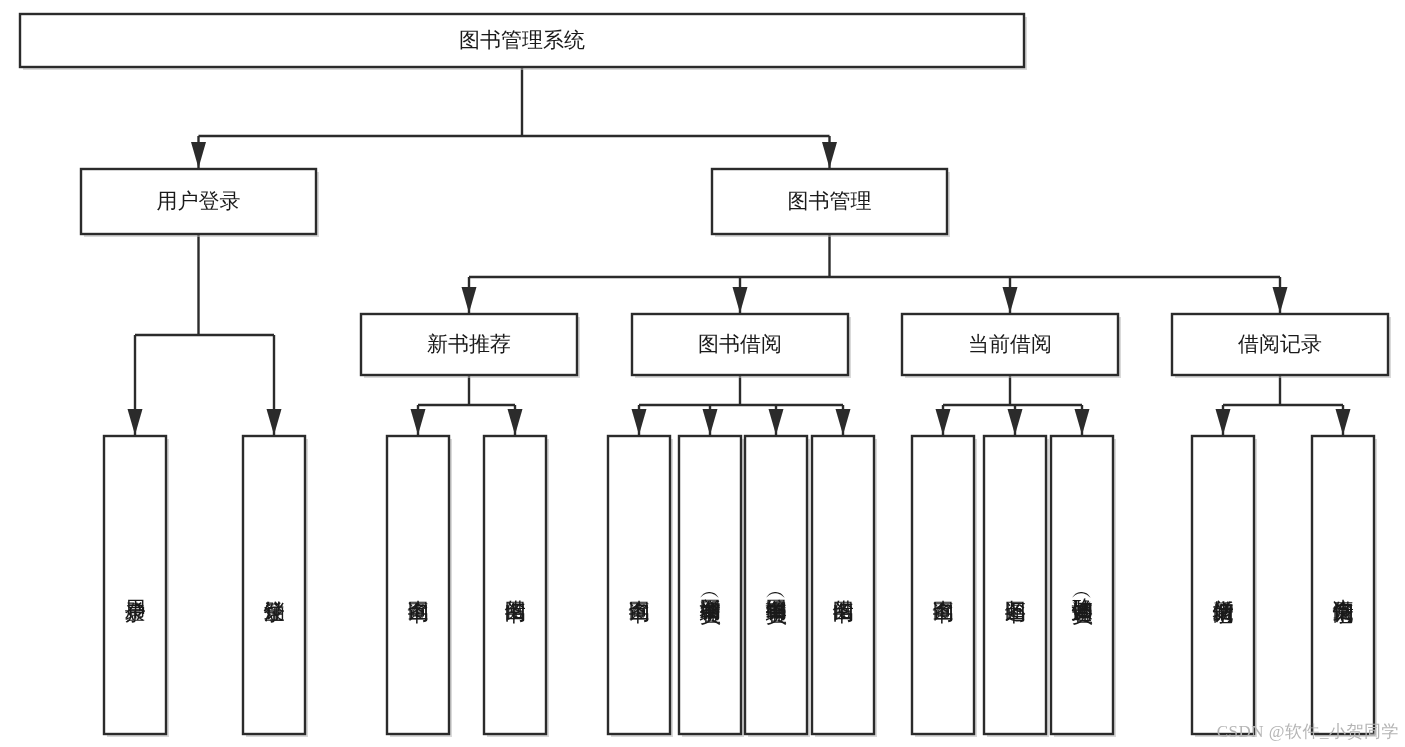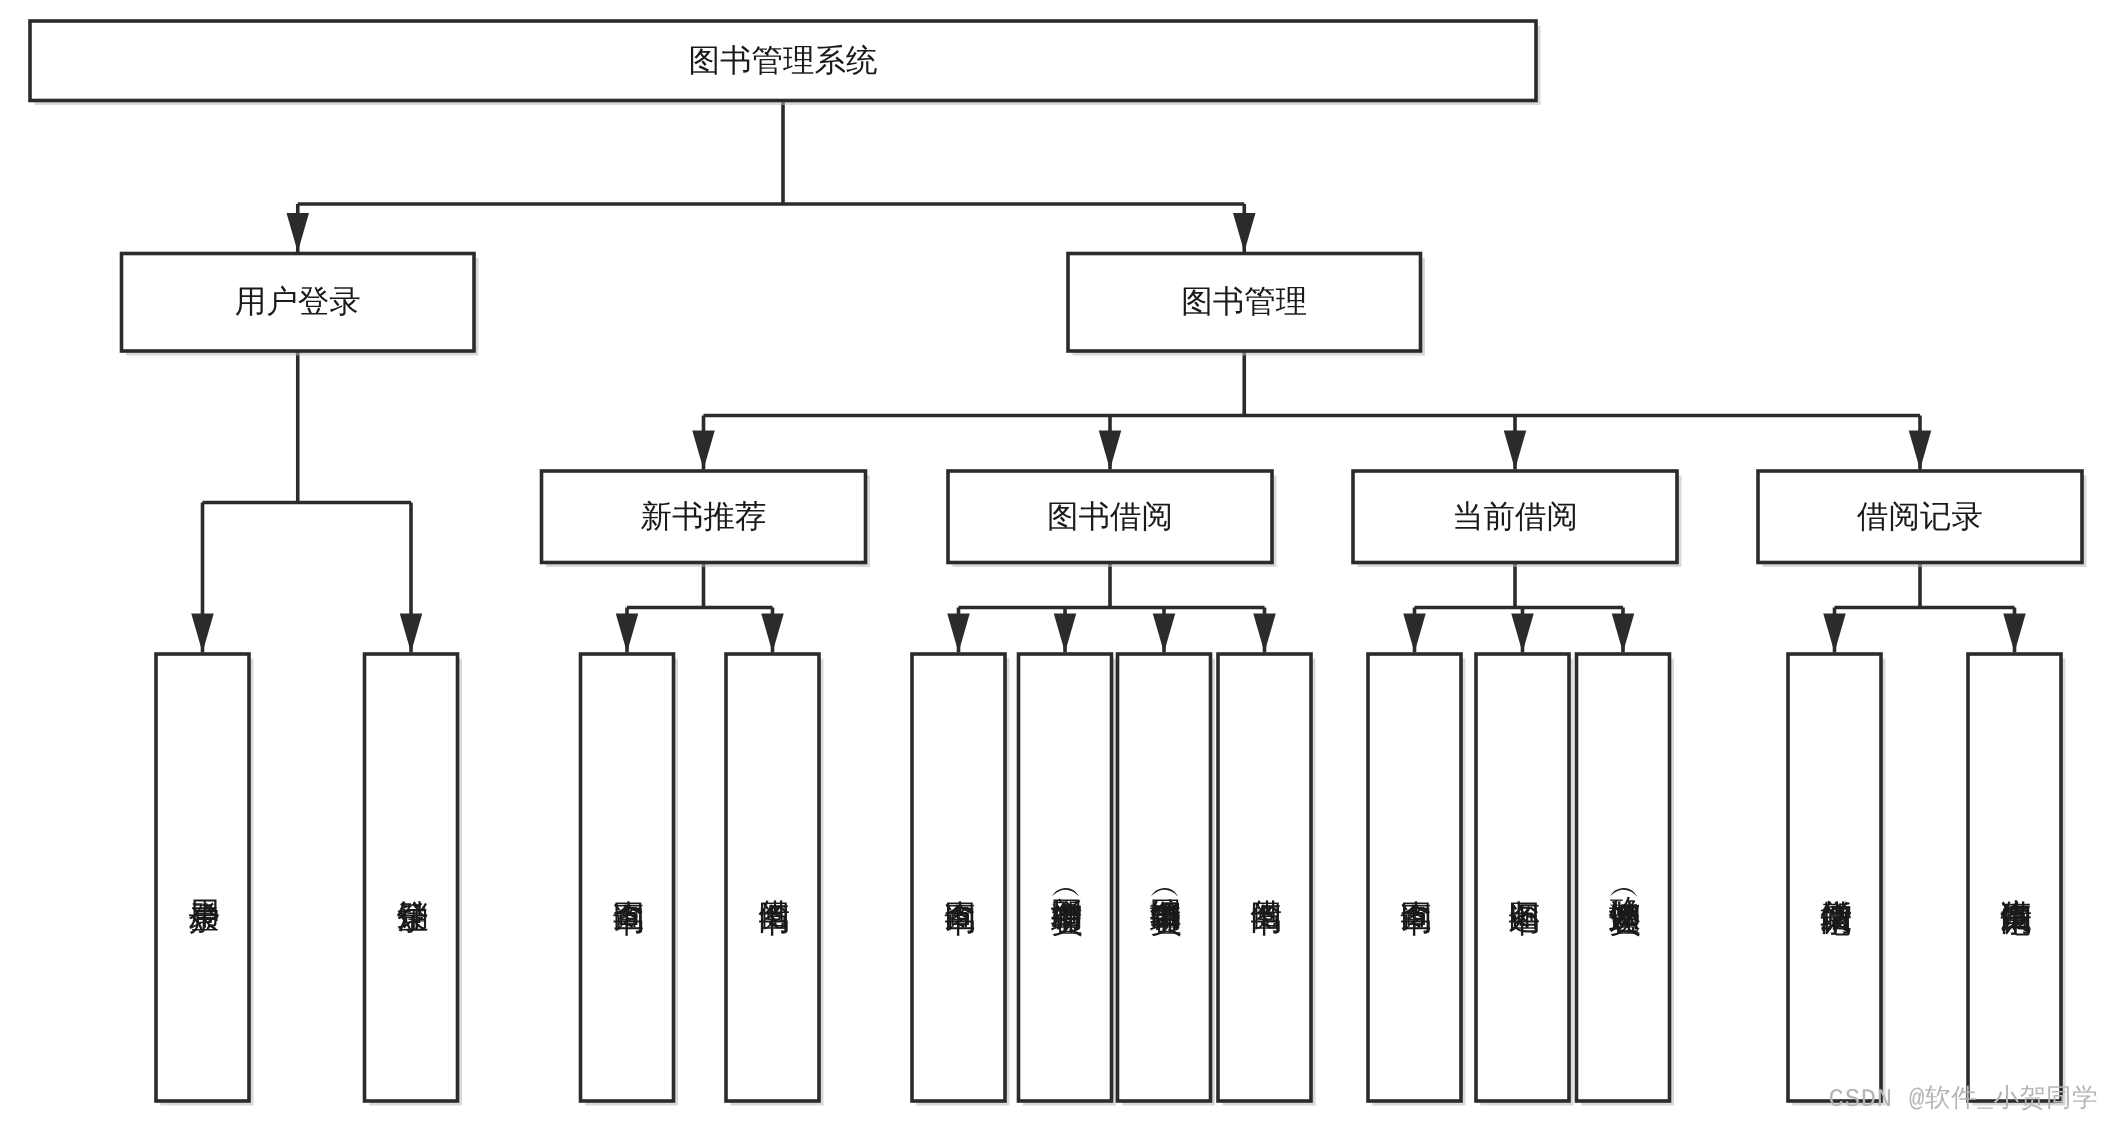--- a/index.html
+++ b/index.html
@@ -58,21 +58,21 @@
     position:absolute;
     box-sizing:border-box;
     display:flex;
     align-items:center;
     justify-content:center;
   }
   .watermark{
     position:absolute;
     right:6px;
     bottom:4px;
-    font-family:Liberation Mono, monospace;
+    font-family:Liberation Serif, serif;
     font-size:17px;
     color:#b5b5b5;
     white-space:nowrap;
     letter-spacing:.5px;
     pointer-events:none;
   }
 </style>
 </head>
 <body>
 

